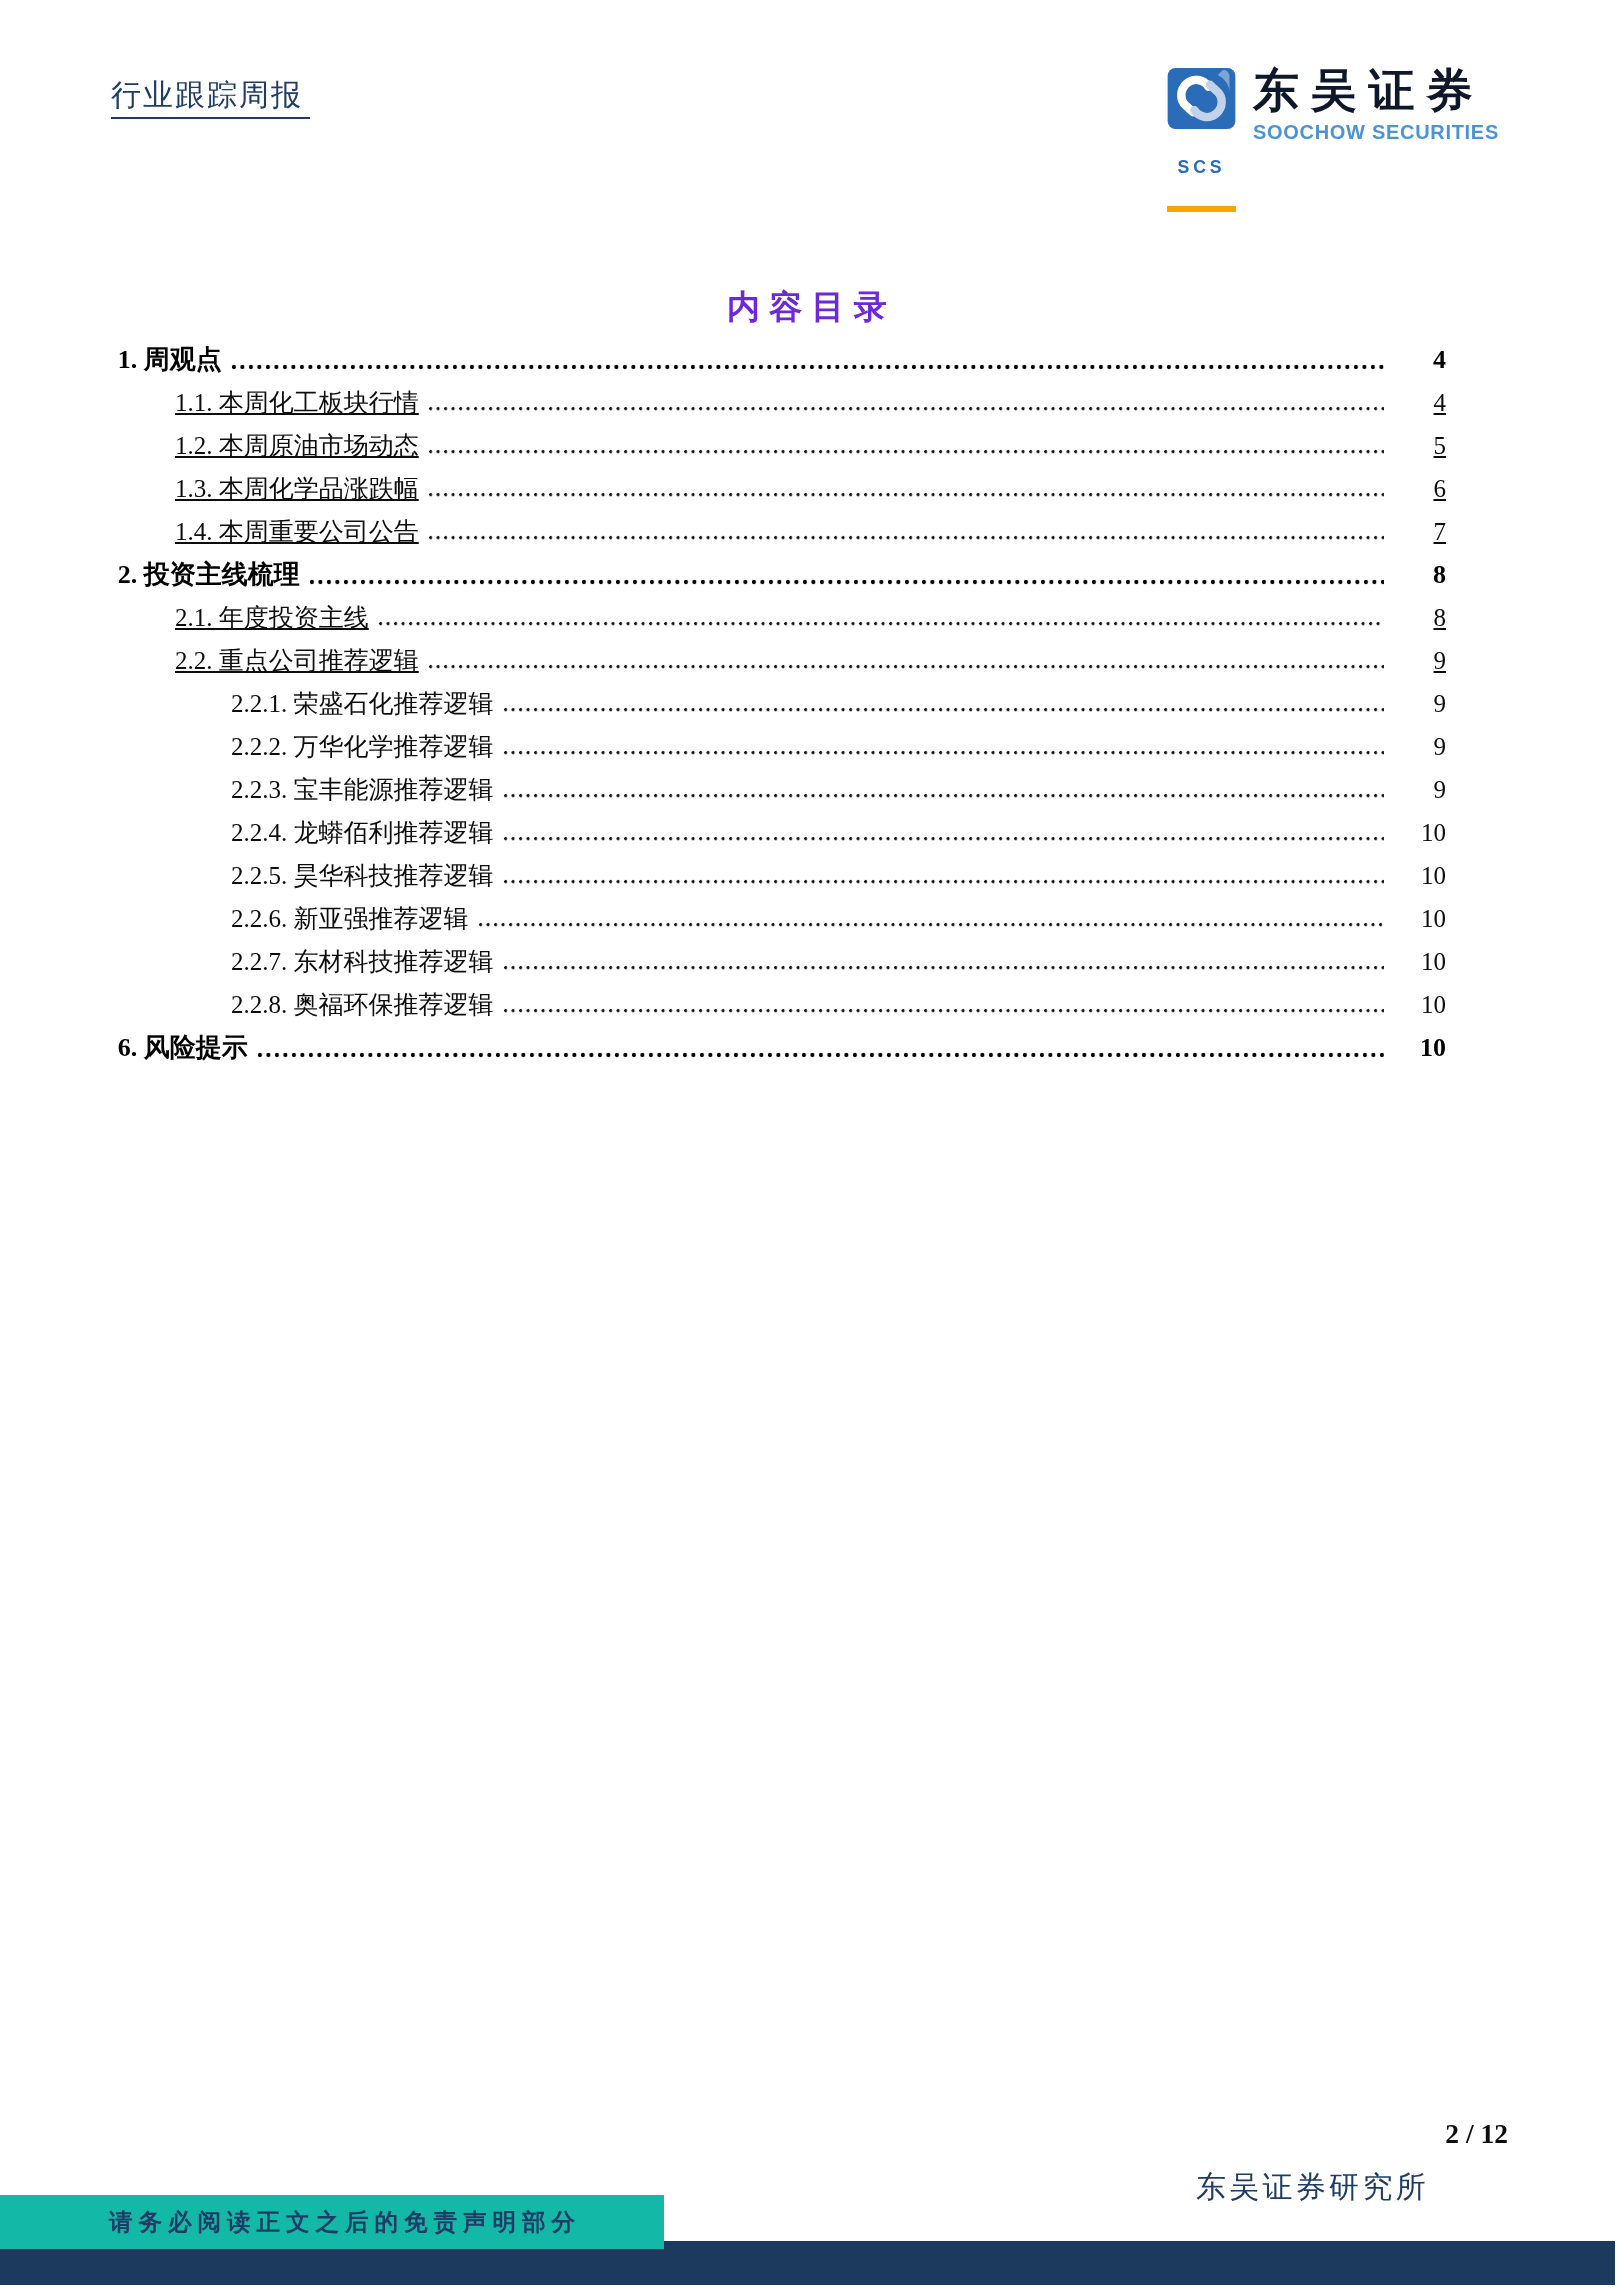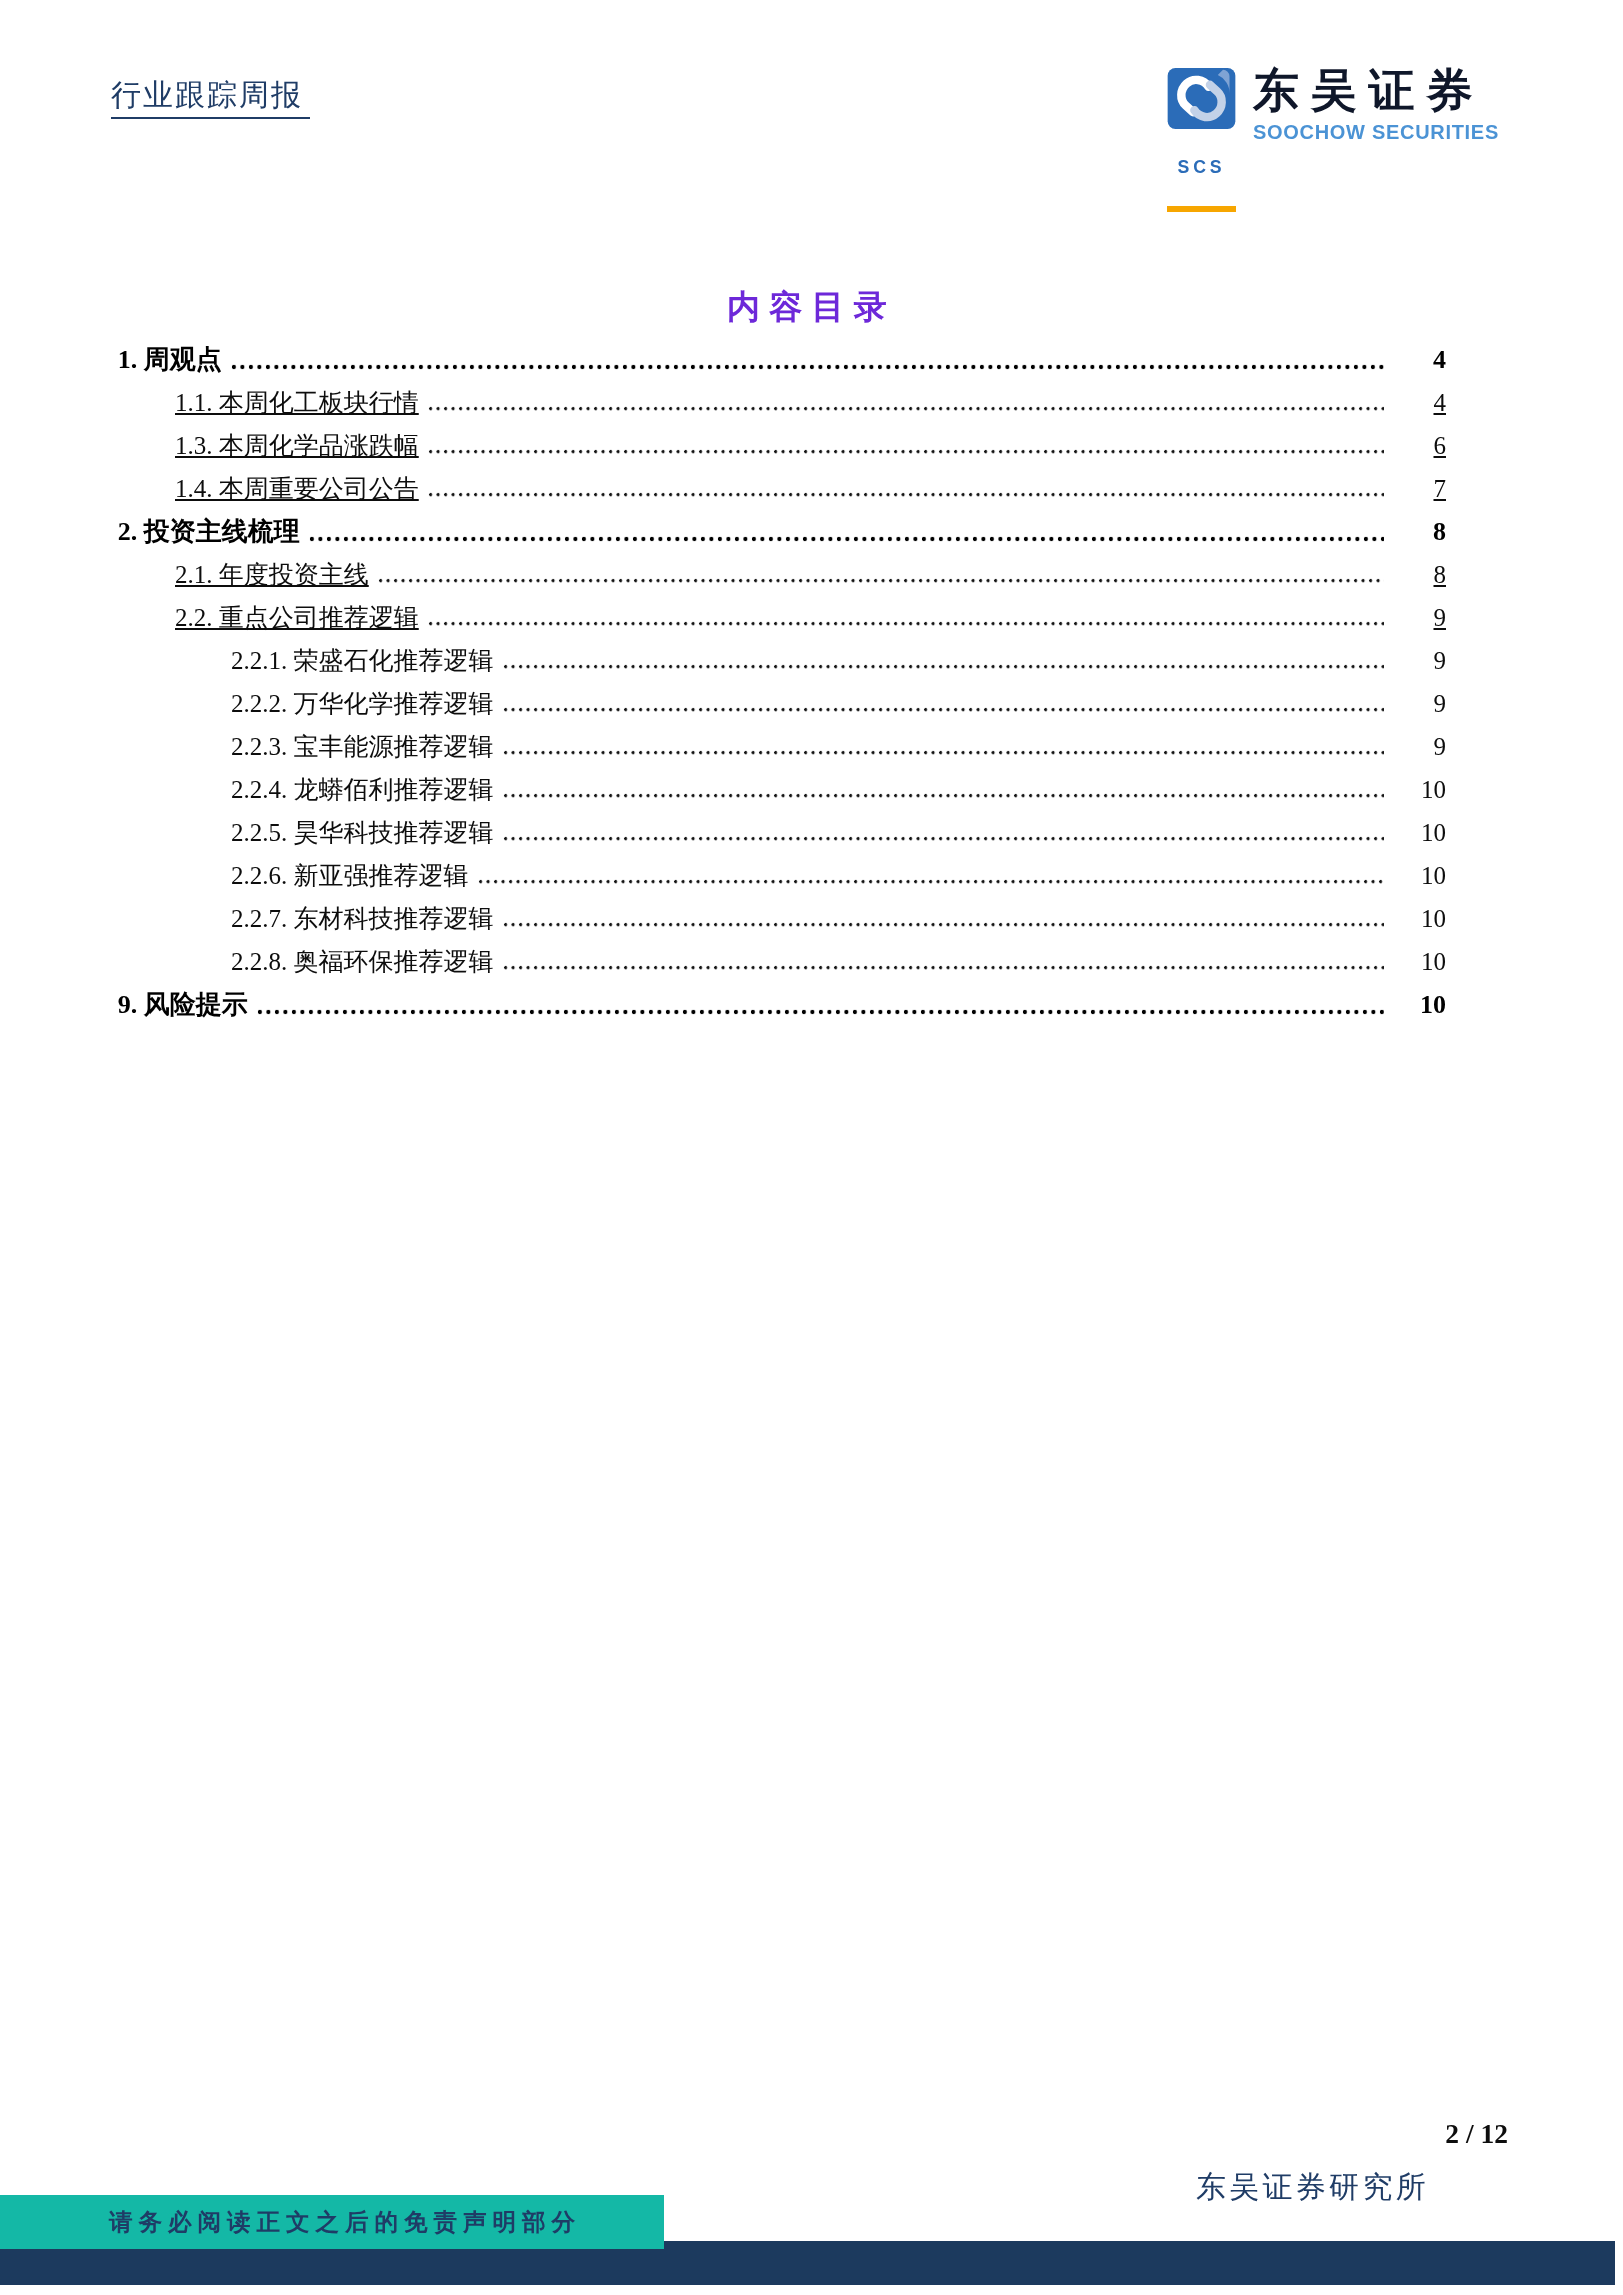--- a/index.html
+++ b/index.html
@@ -95,20 +95,25 @@
         <span class="toc-label">1. 周观点</span>
         <span class="leader"></span>
         <span class="pg">4</span>
       </div>
       <div class="toc-row lvl2">
         <span class="toc-label">1.1. 本周化工板块行情</span>
         <span class="leader"></span>
         <span class="pg">4</span>
       </div>
       <div class="toc-row lvl2">
+        <span class="toc-label">1.2. 本周原油市场动态</span>
+        <span class="leader"></span>
+        <span class="pg">5</span>
+      </div>
+      <div class="toc-row lvl2">
         <span class="toc-label">1.3. 本周化学品涨跌幅</span>
         <span class="leader"></span>
         <span class="pg">6</span>
       </div>
       <div class="toc-row lvl2">
         <span class="toc-label">1.4. 本周重要公司公告</span>
         <span class="leader"></span>
         <span class="pg">7</span>
       </div>
       <div class="toc-row lvl1 bold">
@@ -160,21 +165,21 @@
         <span class="toc-label">2.2.7. 东材科技推荐逻辑</span>
         <span class="leader"></span>
         <span class="pg">10</span>
       </div>
       <div class="toc-row lvl3">
         <span class="toc-label">2.2.8. 奥福环保推荐逻辑</span>
         <span class="leader"></span>
         <span class="pg">10</span>
       </div>
       <div class="toc-row lvl1 bold">
-        <span class="toc-label">9. 风险提示</span>
+        <span class="toc-label">6. 风险提示</span>
         <span class="leader"></span>
         <span class="pg">10</span>
       </div>
     </nav>
 
   <div class="page-indicator">2 / 12</div>
   <div class="institute">东吴证券研究所</div>
   <div class="navy-bar"></div>
   <div class="disclaimer">
     <span>请务必阅读正文之后的免责声明部分</span>

